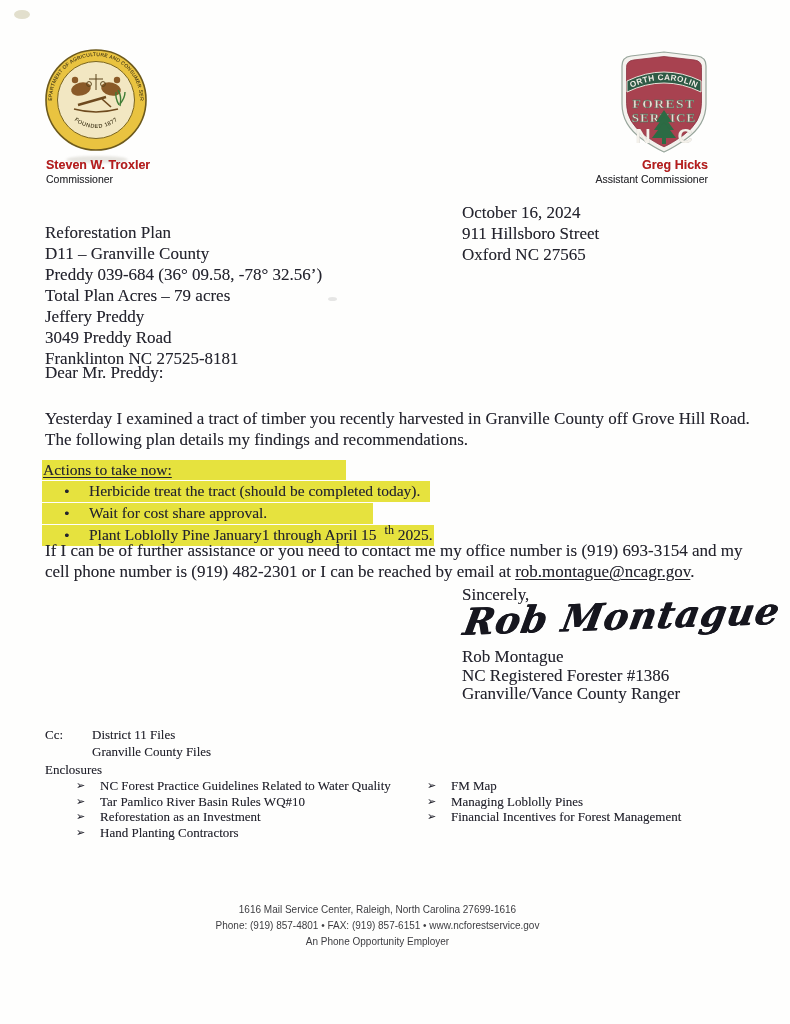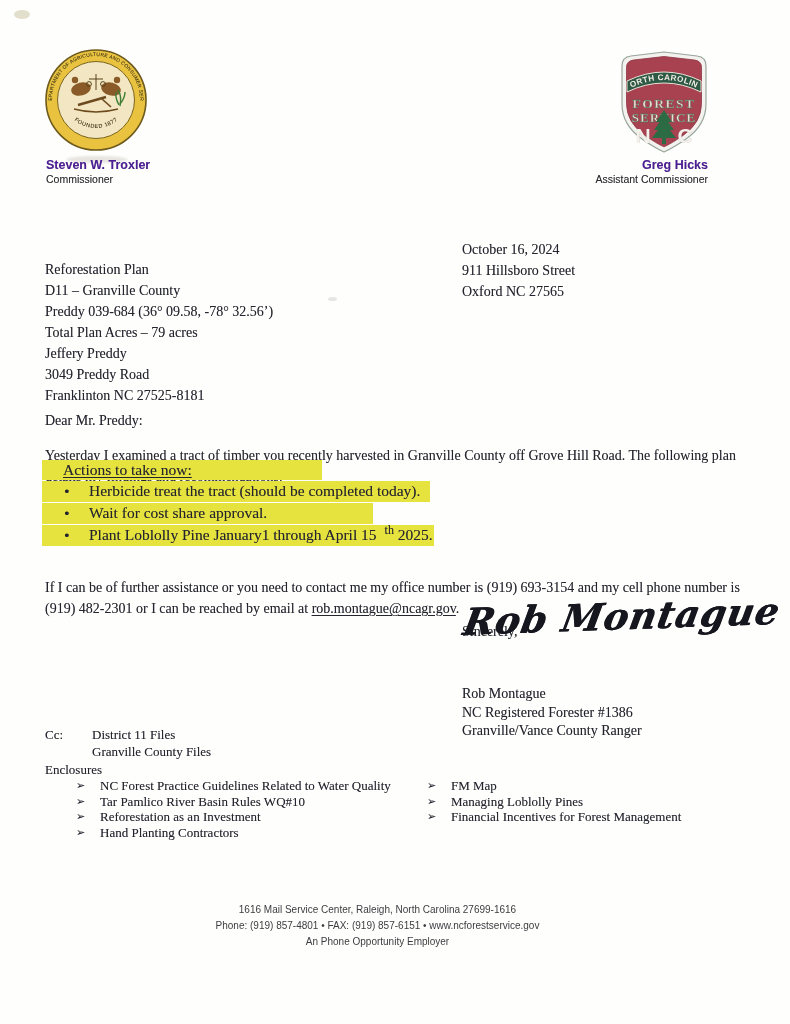--- a/index.html
+++ b/index.html
@@ -6,26 +6,26 @@
   .page{position:relative;width:790px;height:1024px;background:#fefefd;overflow:hidden;
         font-family:"Liberation Serif","DejaVu Serif",serif;color:#24242e;
         text-shadow:0 0 .5px rgba(36,36,46,.35);}
   .abs{position:absolute;}
 
   
   .title-block{left:150px;top:66px;width:460px;text-align:center;}
   .title-line{font-size:21px;font-weight:bold;line-height:26px;color:#17171c;}
   .subtitle{font-size:20px;font-style:italic;line-height:26px;margin-top:2px;color:#1c1c22;}
   .official{font-family:"Liberation Sans","DejaVu Sans",sans-serif;}
-  .official .nm{font-size:12.5px;font-weight:bold;line-height:15px;color:#4c1d95;}
+  .official .nm{font-size:12.5px;font-weight:bold;line-height:15px;color:#b91c1c;}
   .official .tt{font-size:10.5px;line-height:13px;color:#2c2c30;}
   .official.right{text-align:right;}
 
   
-  .serif{font-size:14px;line-height:21px;margin-top:37px;}
+  .serif{font-size:17px;line-height:21px;}
   .small-serif{font-size:13px;line-height:17px;}
 
   
   .hl{background:#e6e23e;box-sizing:border-box;line-height:20px;font-size:15.5px;margin-bottom:1px;}
   .heading-row .u{text-decoration:underline;text-underline-offset:2px;}
   .bullet-row{padding-left:21px;}
   .blt{display:inline-block;width:26px;font-family:"DejaVu Sans",sans-serif;font-size:13px;}
   sup{font-size:12px;vertical-align:super;line-height:0;padding-left:8px;}
 
   .email-link{text-decoration:underline;text-underline-offset:2px;color:#24242e;}
@@ -148,26 +148,26 @@
     <div>Preddy 039-684 (36° 09.58, -78° 32.56’)</div>
     <div>Total Plan Acres – 79 acres</div>
   </div>
 
   <div class="abs serif" style="left:45px;top:306px;">
     <div>Jeffery Preddy</div>
     <div>3049 Preddy Road</div>
     <div>Franklinton NC 27525-8181</div>
   </div>
 
-  <div class="abs serif" style="left:45px;top:373px;">Dear Mr. Preddy:</div>
+  <div class="abs serif" style="left:45px;top:362px;">Dear Mr. Preddy:</div>
 
   <div class="abs serif" style="left:45px;top:408px;width:710px;">Yesterday I examined a tract of timber you recently harvested in Granville County off Grove Hill Road. The following plan details my findings and recommendations.</div>
 
   <div class="abs" style="left:42px;top:460px;">
-    <div class="hl heading-row" style="width:280px;padding-left:21px;">
+    <div class="hl heading-row" style="width:304px;padding-left:1px;">
       <span class="u">Actions to take now:</span>
     </div>
     <div class="hl bullet-row" style="width:388px;">
       <span class="blt">•</span><span>Herbicide treat the tract (should be completed today).</span>
     </div>
     <div class="hl bullet-row" style="width:331px;">
       <span class="blt">•</span><span>Wait for cost share approval.</span>
     </div>
     <div class="hl bullet-row" style="width:392px;">
       <span class="blt">•</span><span>Plant Loblolly Pine January1 through April 15</span><sup>th</sup><span> 2025.</span>

